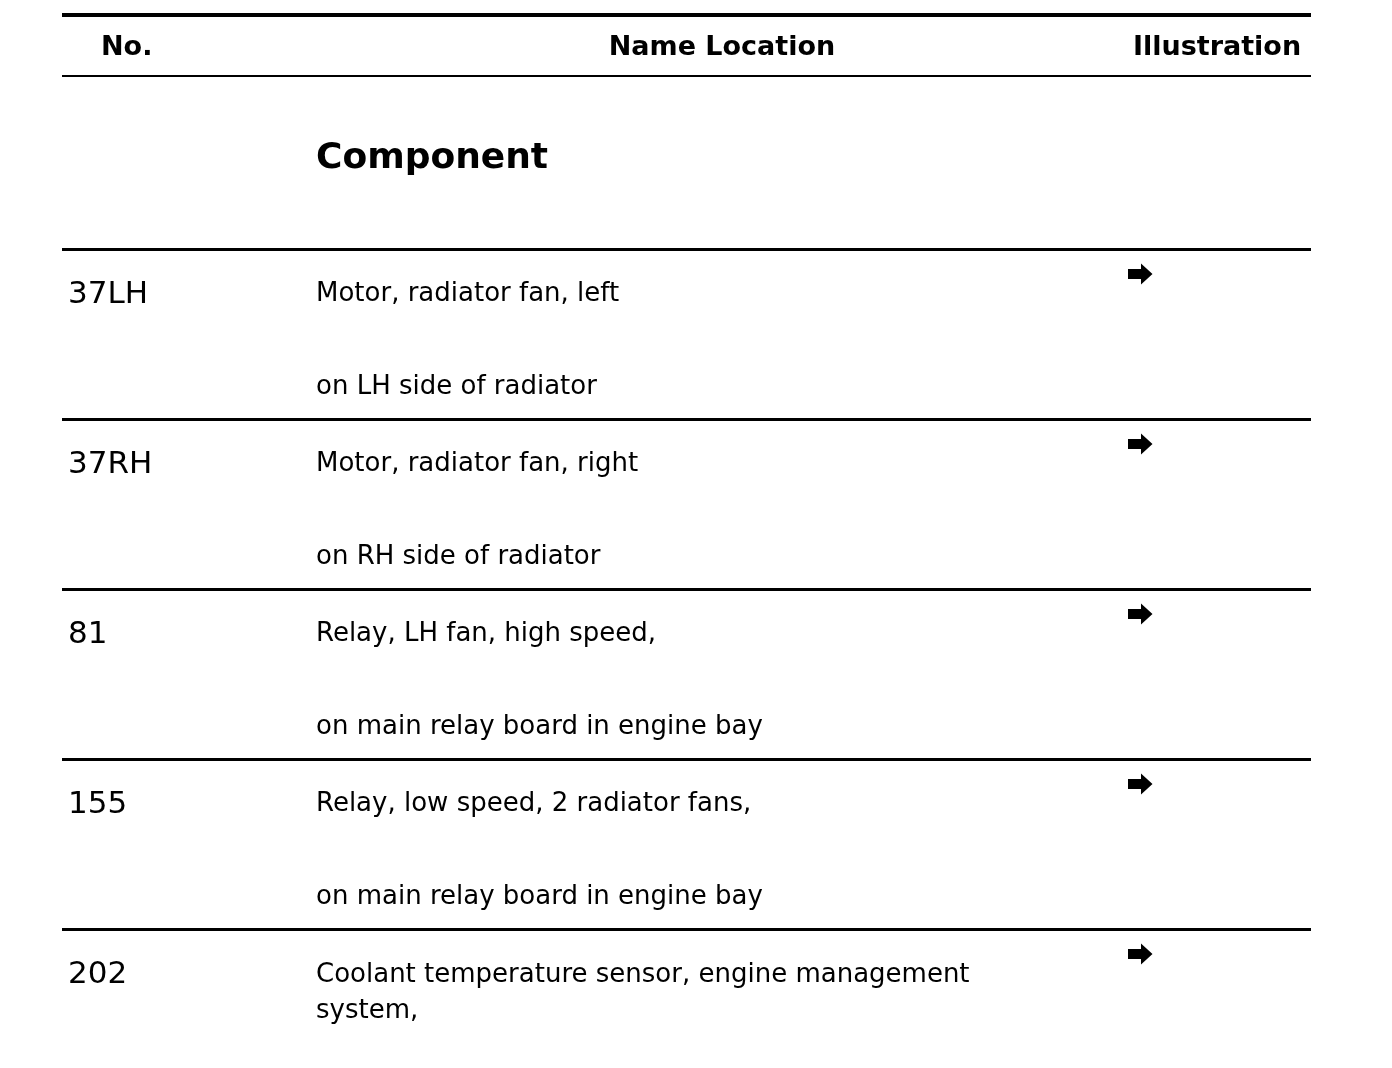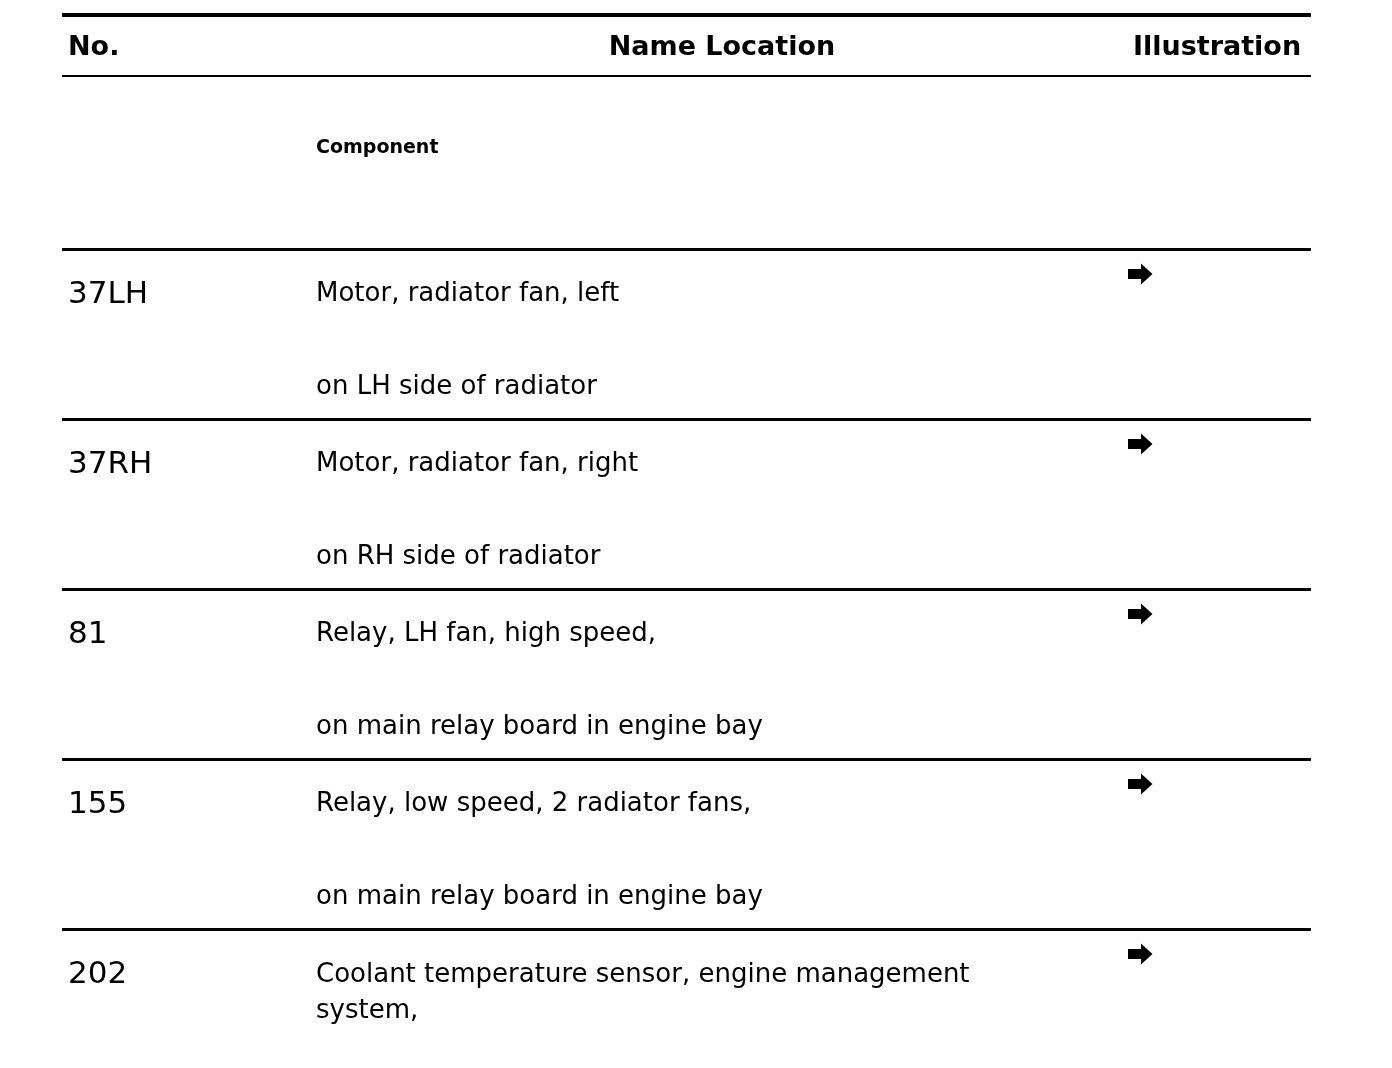--- a/index.html
+++ b/index.html
@@ -51,42 +51,42 @@
   
   .header-row {
     height: 58px;
   }
   .header-row .cell {
     font-weight: bold;
     font-size: 27px;
     line-height: 58px;
     white-space: nowrap;
   }
-  .col-no    { padding-left: 6px; }
+  .col-no    { padding-left: 6px; margin-left: 33px; }
   .col-name  { padding-left: 254px; }
   .col-illus { text-align: center; padding-right: 5px; }
 
   
   .header-row .col-name {
     padding-left: 0;
     margin-left: 0;
     text-align: center;
   }
 
   
   .subhead-band {
     height: 171px;
     position: relative;
   }
   .subhead-label {
     position: absolute;
     left: 254px;
     top: 58px;
     font-weight: bold;
-    font-size: 19px;
+    font-size: 36px;
     white-space: nowrap;
   }
 
   
   .data-row {
     position: relative;
     height: 167px;
   }
   .data-row.last { height: 150px; }
 

